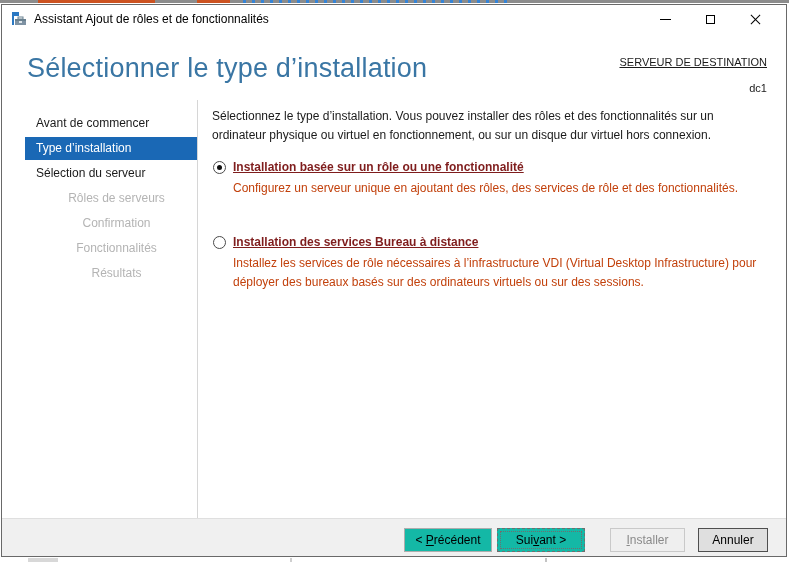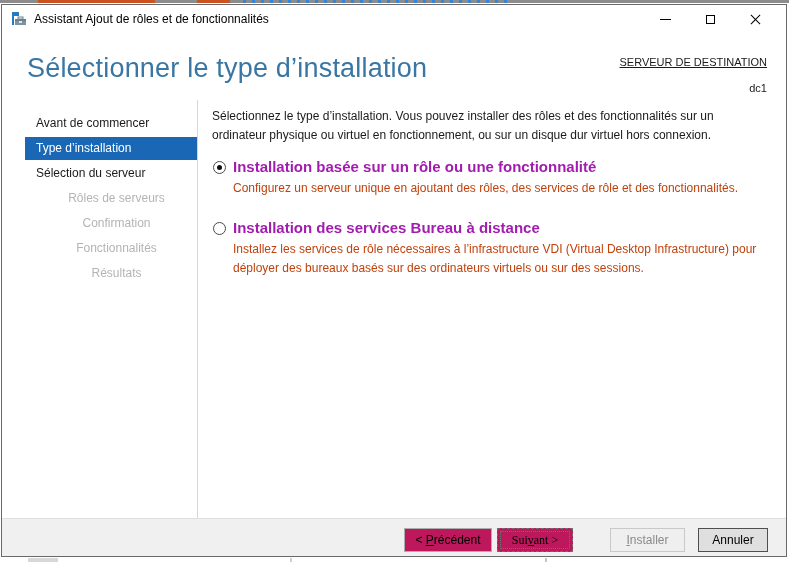--- a/index.html
+++ b/index.html
@@ -45,36 +45,36 @@
   .nav-item { height:23px; line-height:23px; padding-left:11px; margin-bottom:2px;
     font-size:12px; color:#1a1a1a; white-space:nowrap; }
   .nav-item.selected { background:#1a68b5; color:#ffffff; }
   .nav-item.disabled { color:#b4b4b4;text-align:center; }
   .divider { position:absolute; left:195px; top:95px; width:1px; height:418px; background:#d6d6d6; }
 
   
   .content { position:absolute; left:210px; top:102px; width:564px; }
   .intro { font-size:12px; color:#1a1a1a; line-height:19px; max-width:556px; }
   .option { display:flex; align-items:flex-start; margin-top:14px; }
-  .option + .option { margin-top:22px; }
+  .option + .option { margin-top:36px; }
   .radio { flex:0 0 auto; width:13px; height:13px; border-radius:50%;
     border:1px solid #4a4a4a; background:#fff; margin:2px 7px 0 1px; position:relative; }
   .radio.checked::after { content:""; position:absolute; left:3px; top:3px; width:5px; height:5px;
     border-radius:50%; background:#0f0f0f; }
-  .option-label { font-size:15px; font-weight:bold; color:#a21caf; line-height:16px; }
+  .option-label { font-size:12px; font-weight:bold; color:#7f1d1d; line-height:16px;text-decoration:underline; }
   .option-desc { font-size:12px; color:#c2410c; line-height:19px; margin-top:4px; max-width:540px; }
 
   
   .footer { position:absolute; left:0; bottom:0; width:100%; height:38px;
     background:#f0f0f0; border-top:1px solid #dfdfdf; }
   .btn { position:absolute; top:9px; height:24px; font-family:"Liberation Sans",sans-serif;
-    font-size:12px; color:#000; background:#be185d; border:1px solid #adadad; cursor:default; }
+    font-size:12px; color:#000; background:#14b8a6; border:1px solid #adadad; cursor:default; }
   .btn .ak { text-decoration:underline; }
   .btn-prev { left:402px; width:88px; }
-  .btn-next { left:495px; width:76px; border:1px dashed #6f6f6f; outline:1px dotted #6f6f6f; outline-offset:-4px;font-family:Liberation Serif, serif; }
+  .btn-next { left:495px; width:88px; border:1px dashed #6f6f6f; outline:1px dotted #6f6f6f; outline-offset:-4px; }
   .btn-install { left:608px; width:75px; background:#efefef; border-color:#c9c9c9; color:#8a8a8a; }
   .btn-cancel { left:696px; width:70px; background:#dfdfdf; border-color:#4f4f4f; }
 
   
   .bottom-mark { position:absolute; background:#d8d8d8; }
   .bm1 { left:28px; top:558px; width:30px; height:4px; }
   .bm2 { left:290px; top:558px; width:2px; height:4px; background:#cfcfcf; }
   .bm3 { left:545px; top:558px; width:2px; height:4px; background:#c4c4c4; }
 </style>
 </head>

